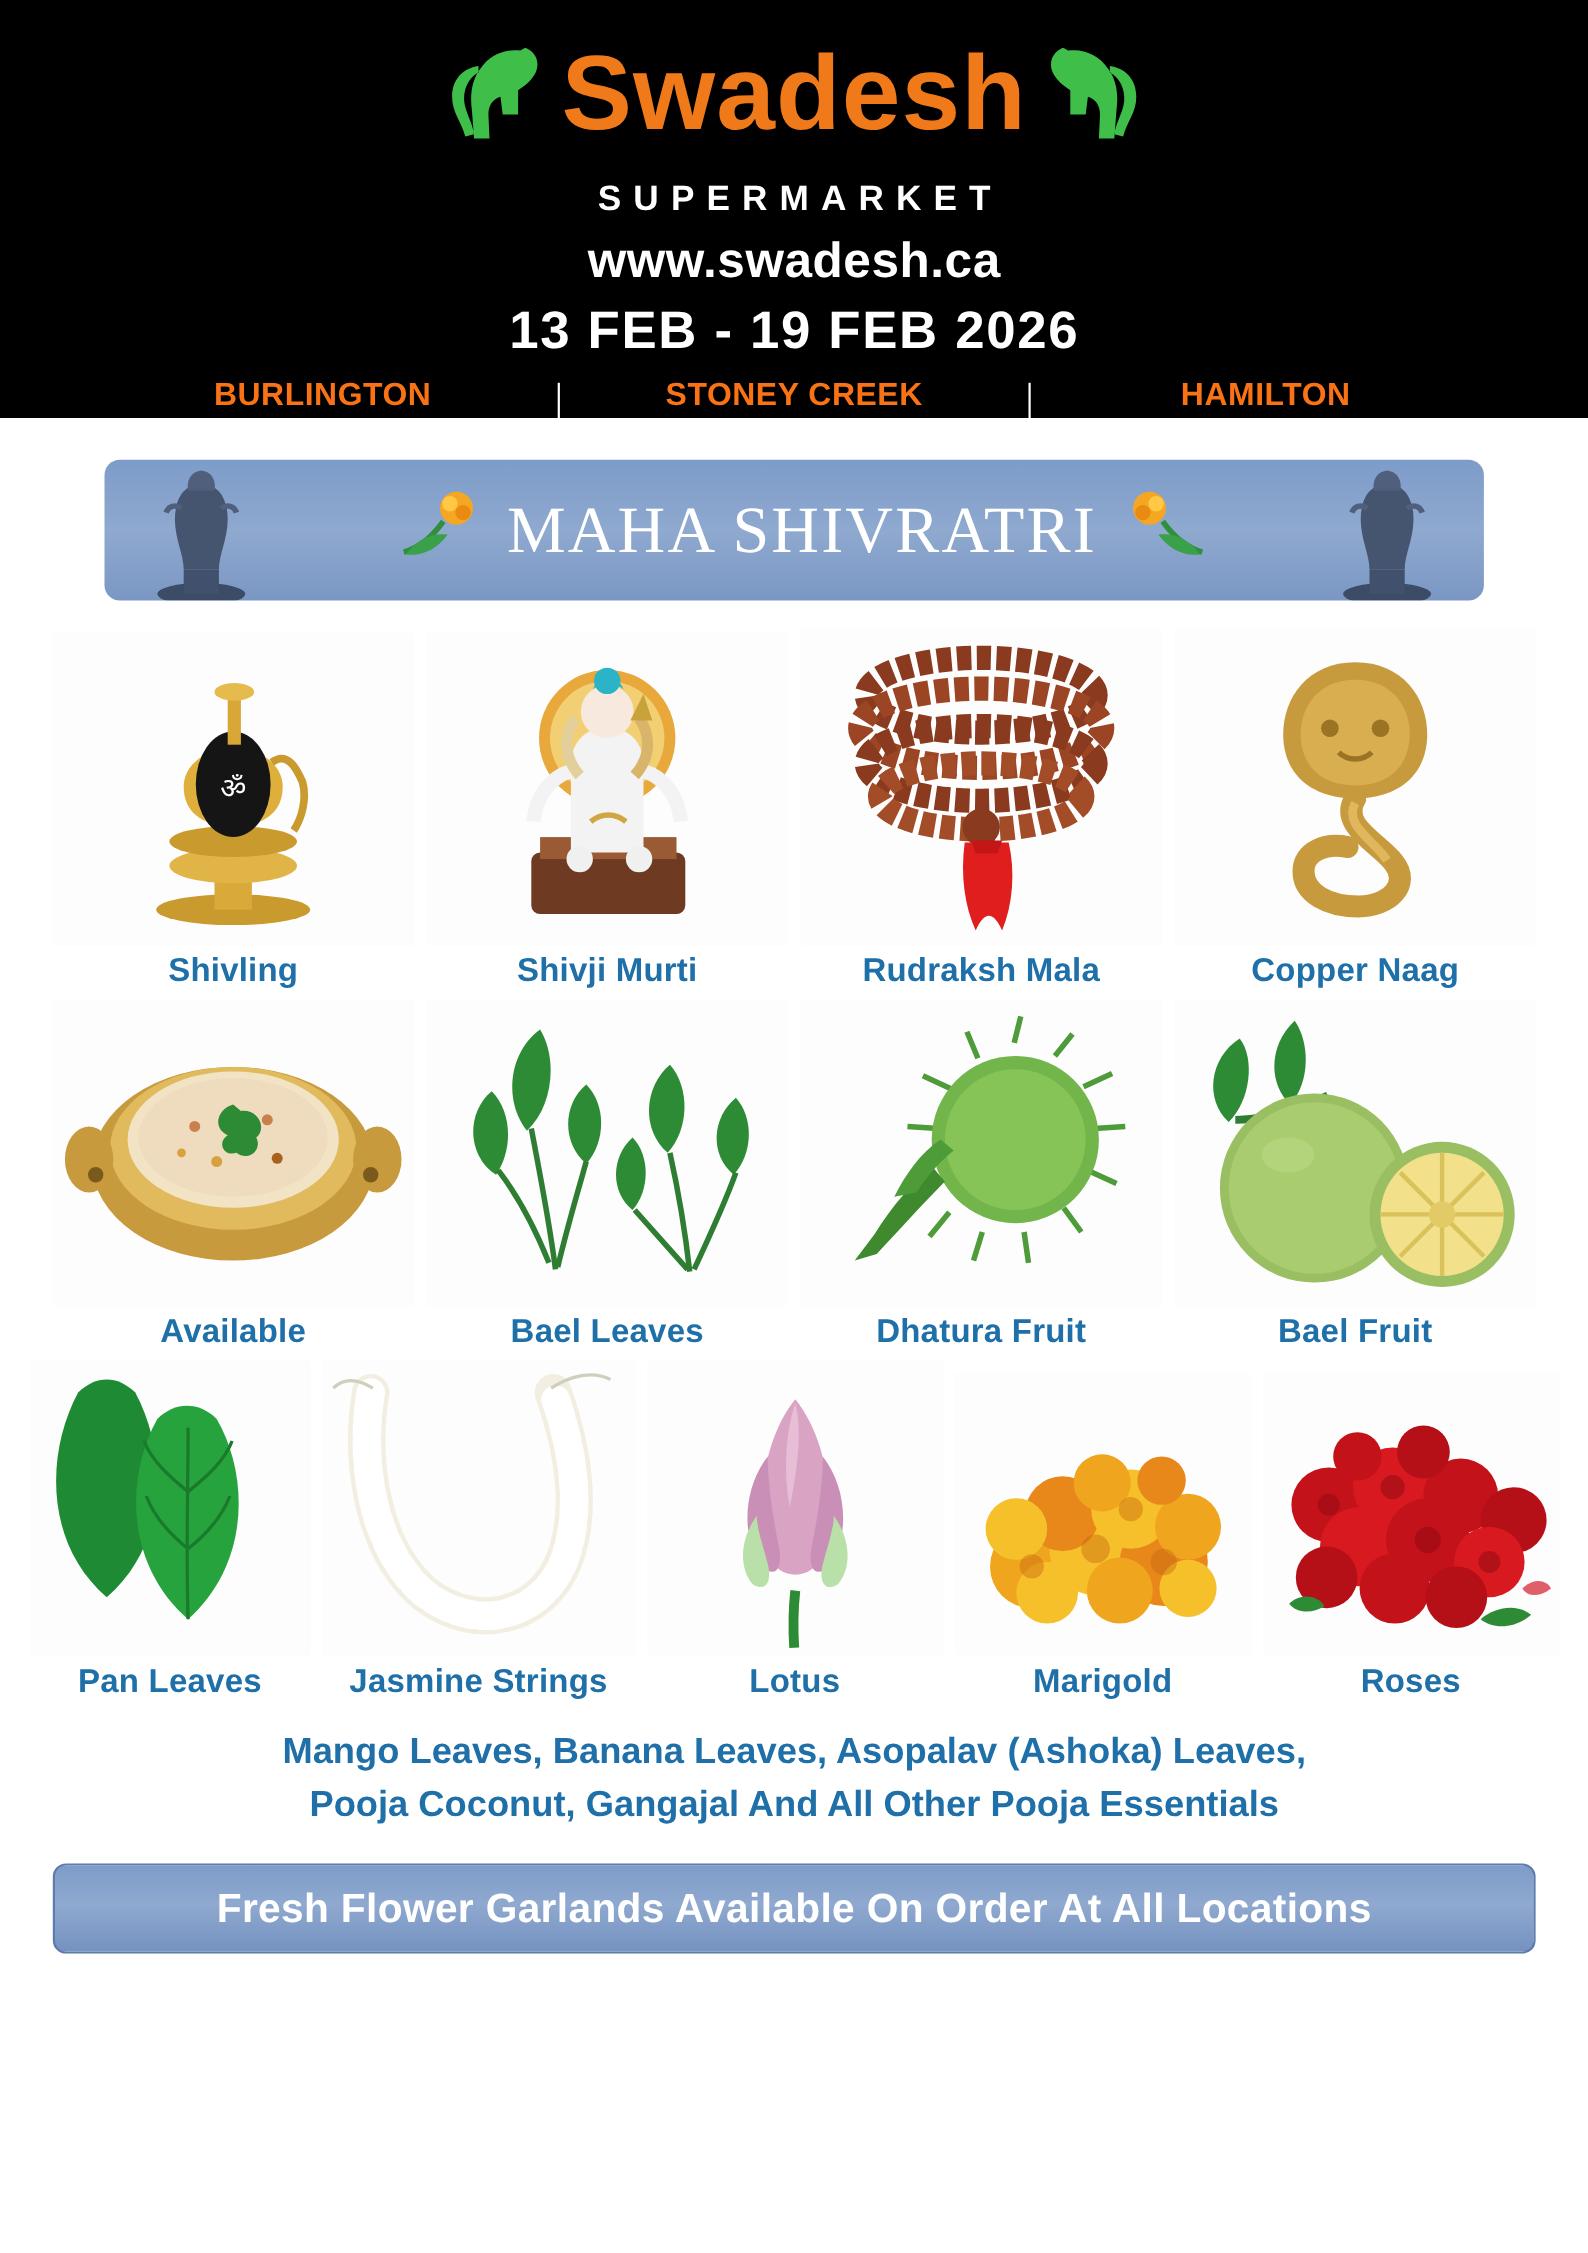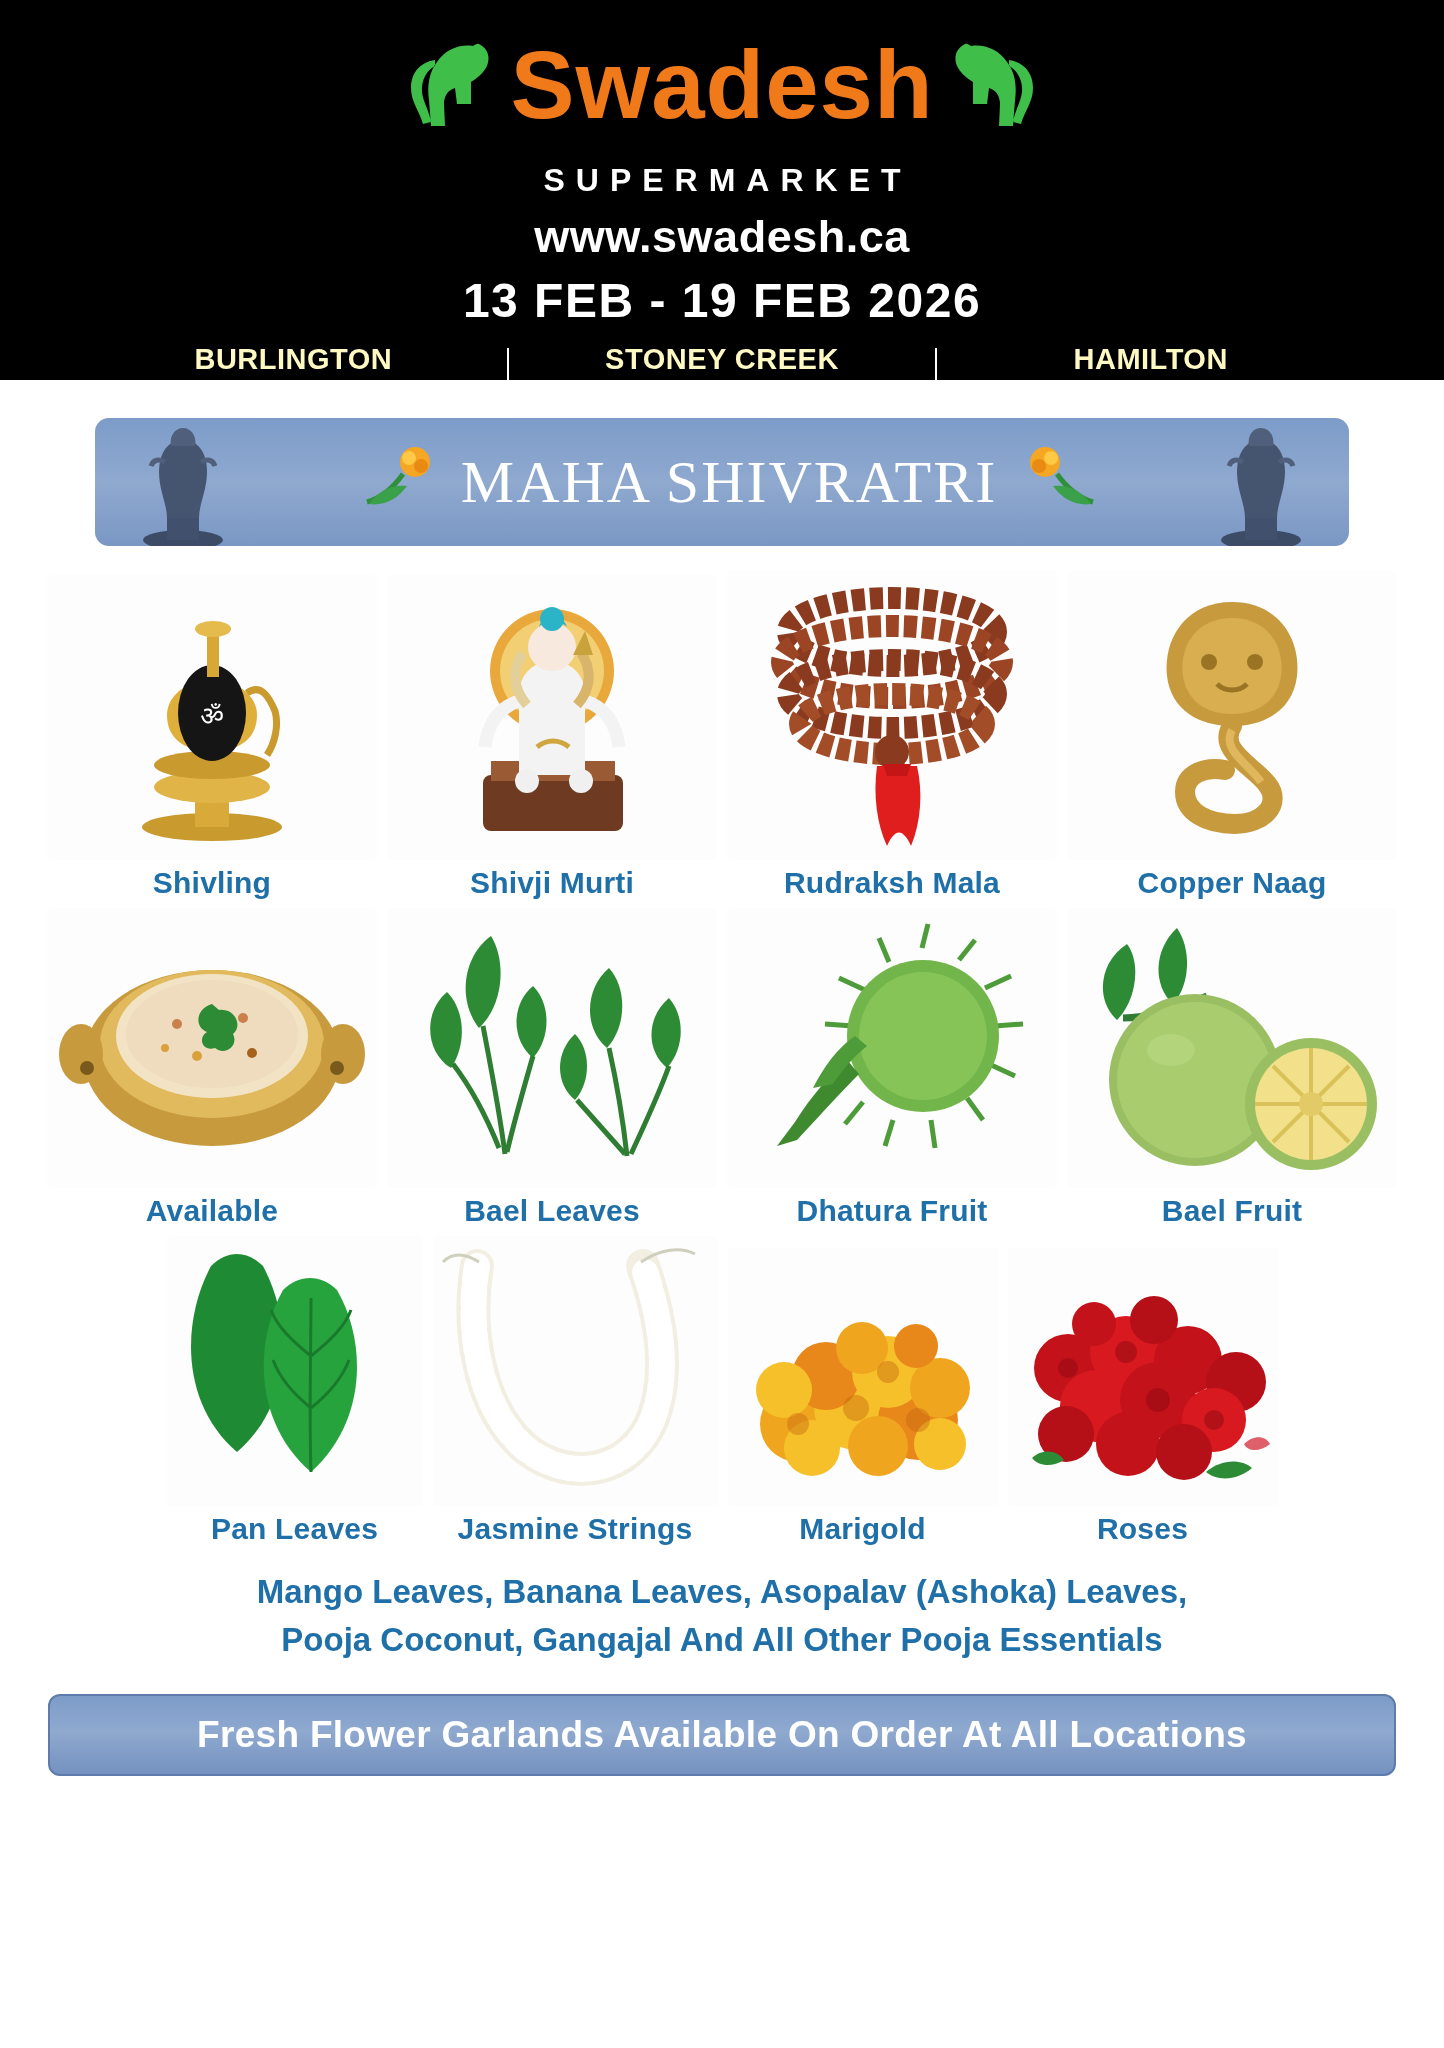--- a/index.html
+++ b/index.html
@@ -77,21 +77,21 @@
     align-items: stretch;
     gap: 0;
     padding: 0 80px;
   }
   .store {
     flex: 1 1 0;
     text-align: center;
     padding: 0 6px;
   }
   .store-name {
-    color: #fef9c3;
+    color: #f97316;
     font-size: 29px;
     font-weight: bold;
     letter-spacing: 0.5px;
     line-height: 1.1;
   }
   .store-addr {
     color: #ffffff;
     font-size: 15px;
     font-weight: bold;
     margin-top: 3px;
@@ -511,20 +511,35 @@
           <rect width="285" height="270" fill="#fdfdfd"></rect>
           <path d="M44 30 C34 90 44 170 92 212 C140 250 200 234 220 182 C238 134 226 76 210 30" stroke="#F2EFE2" stroke-width="34" fill="none" stroke-linecap="round"></path>
           <path d="M44 30 C34 90 44 170 92 212 C140 250 200 234 220 182 C238 134 226 76 210 30" stroke="#FFFFFF" stroke-width="26" fill="none" stroke-linecap="round" stroke-dasharray="16 7"></path>
           <path d="M208 26 C226 14 246 10 262 18" stroke="#CFCFBE" stroke-width="3" fill="none"></path>
           <path d="M46 26 C30 16 18 18 10 26" stroke="#CFCFBE" stroke-width="3" fill="none"></path>
         </svg>
       </div>
       <div class="caption">Jasmine Strings</div>
     </div>
 
+    <div class="cell">
+      <div class="photo" style="width:270px;height:270px;">
+        <svg viewBox="0 0 270 270" width="270" height="270">
+          <rect width="270" height="270" fill="#fdfdfd"></rect>
+          <path d="M135 210 C133 228 133 246 134 262" stroke="#2E8B35" stroke-width="9" fill="none"></path>
+          <path d="M135 36 C106 72 98 132 110 176 C118 202 152 202 160 176 C172 132 164 72 135 36 Z" fill="#D9A3C4"></path>
+          <path d="M110 88 C88 116 86 158 102 186 C116 200 124 192 120 170 C114 140 110 112 110 88 Z" fill="#C98FB6"></path>
+          <path d="M160 88 C182 116 184 158 168 186 C154 200 146 192 150 170 C156 140 160 112 160 88 Z" fill="#C98FB6"></path>
+          <path d="M100 142 C84 164 84 190 96 204 C108 212 114 202 110 186 C106 170 100 154 100 142 Z" fill="#B9E0A8"></path>
+          <path d="M170 142 C186 164 186 190 174 204 C162 212 156 202 160 186 C164 170 170 154 170 142 Z" fill="#B9E0A8"></path>
+          <path d="M135 40 C126 66 124 104 130 134 C136 104 142 66 135 40 Z" fill="#E8BDD6"></path>
+        </svg>
+      </div>
+      <div class="caption">Lotus</div>
+    </div>
 
     <div class="cell">
       <div class="photo" style="width:270px;height:258px;">
         <svg viewBox="0 0 270 258" width="270" height="258">
           <rect width="270" height="258" fill="#fdfdfd"></rect>
           <g>
             <circle cx="70" cy="176" r="38" fill="#F0A51E"></circle>
             <circle cx="128" cy="160" r="42" fill="#F6C02A"></circle>
             <circle cx="190" cy="172" r="40" fill="#E8871A"></circle>
             <circle cx="98" cy="128" r="34" fill="#E8871A"></circle>

